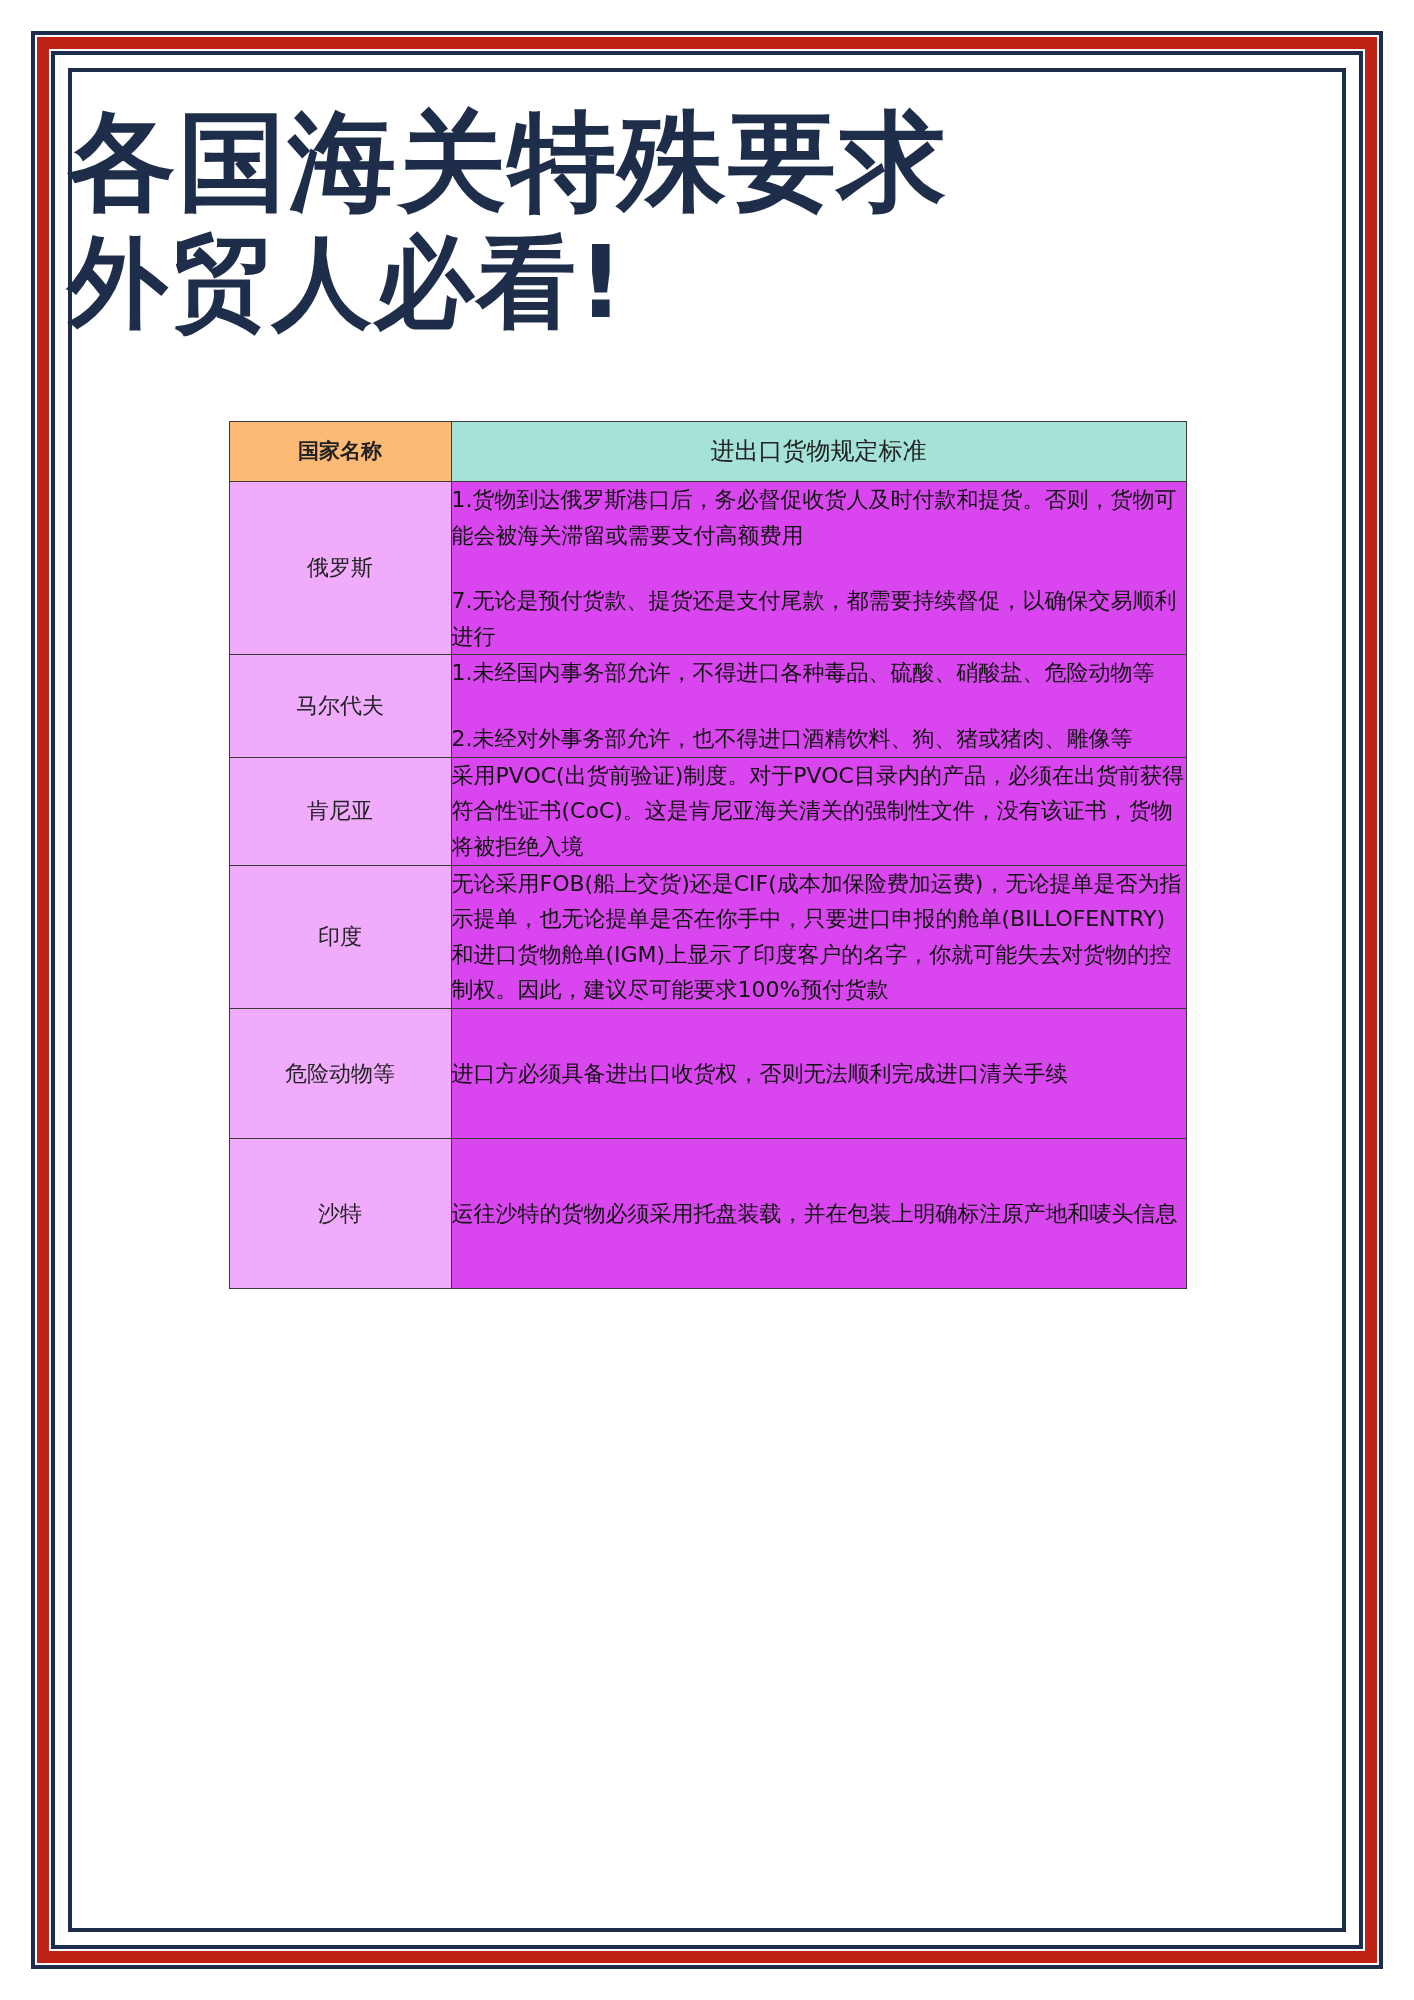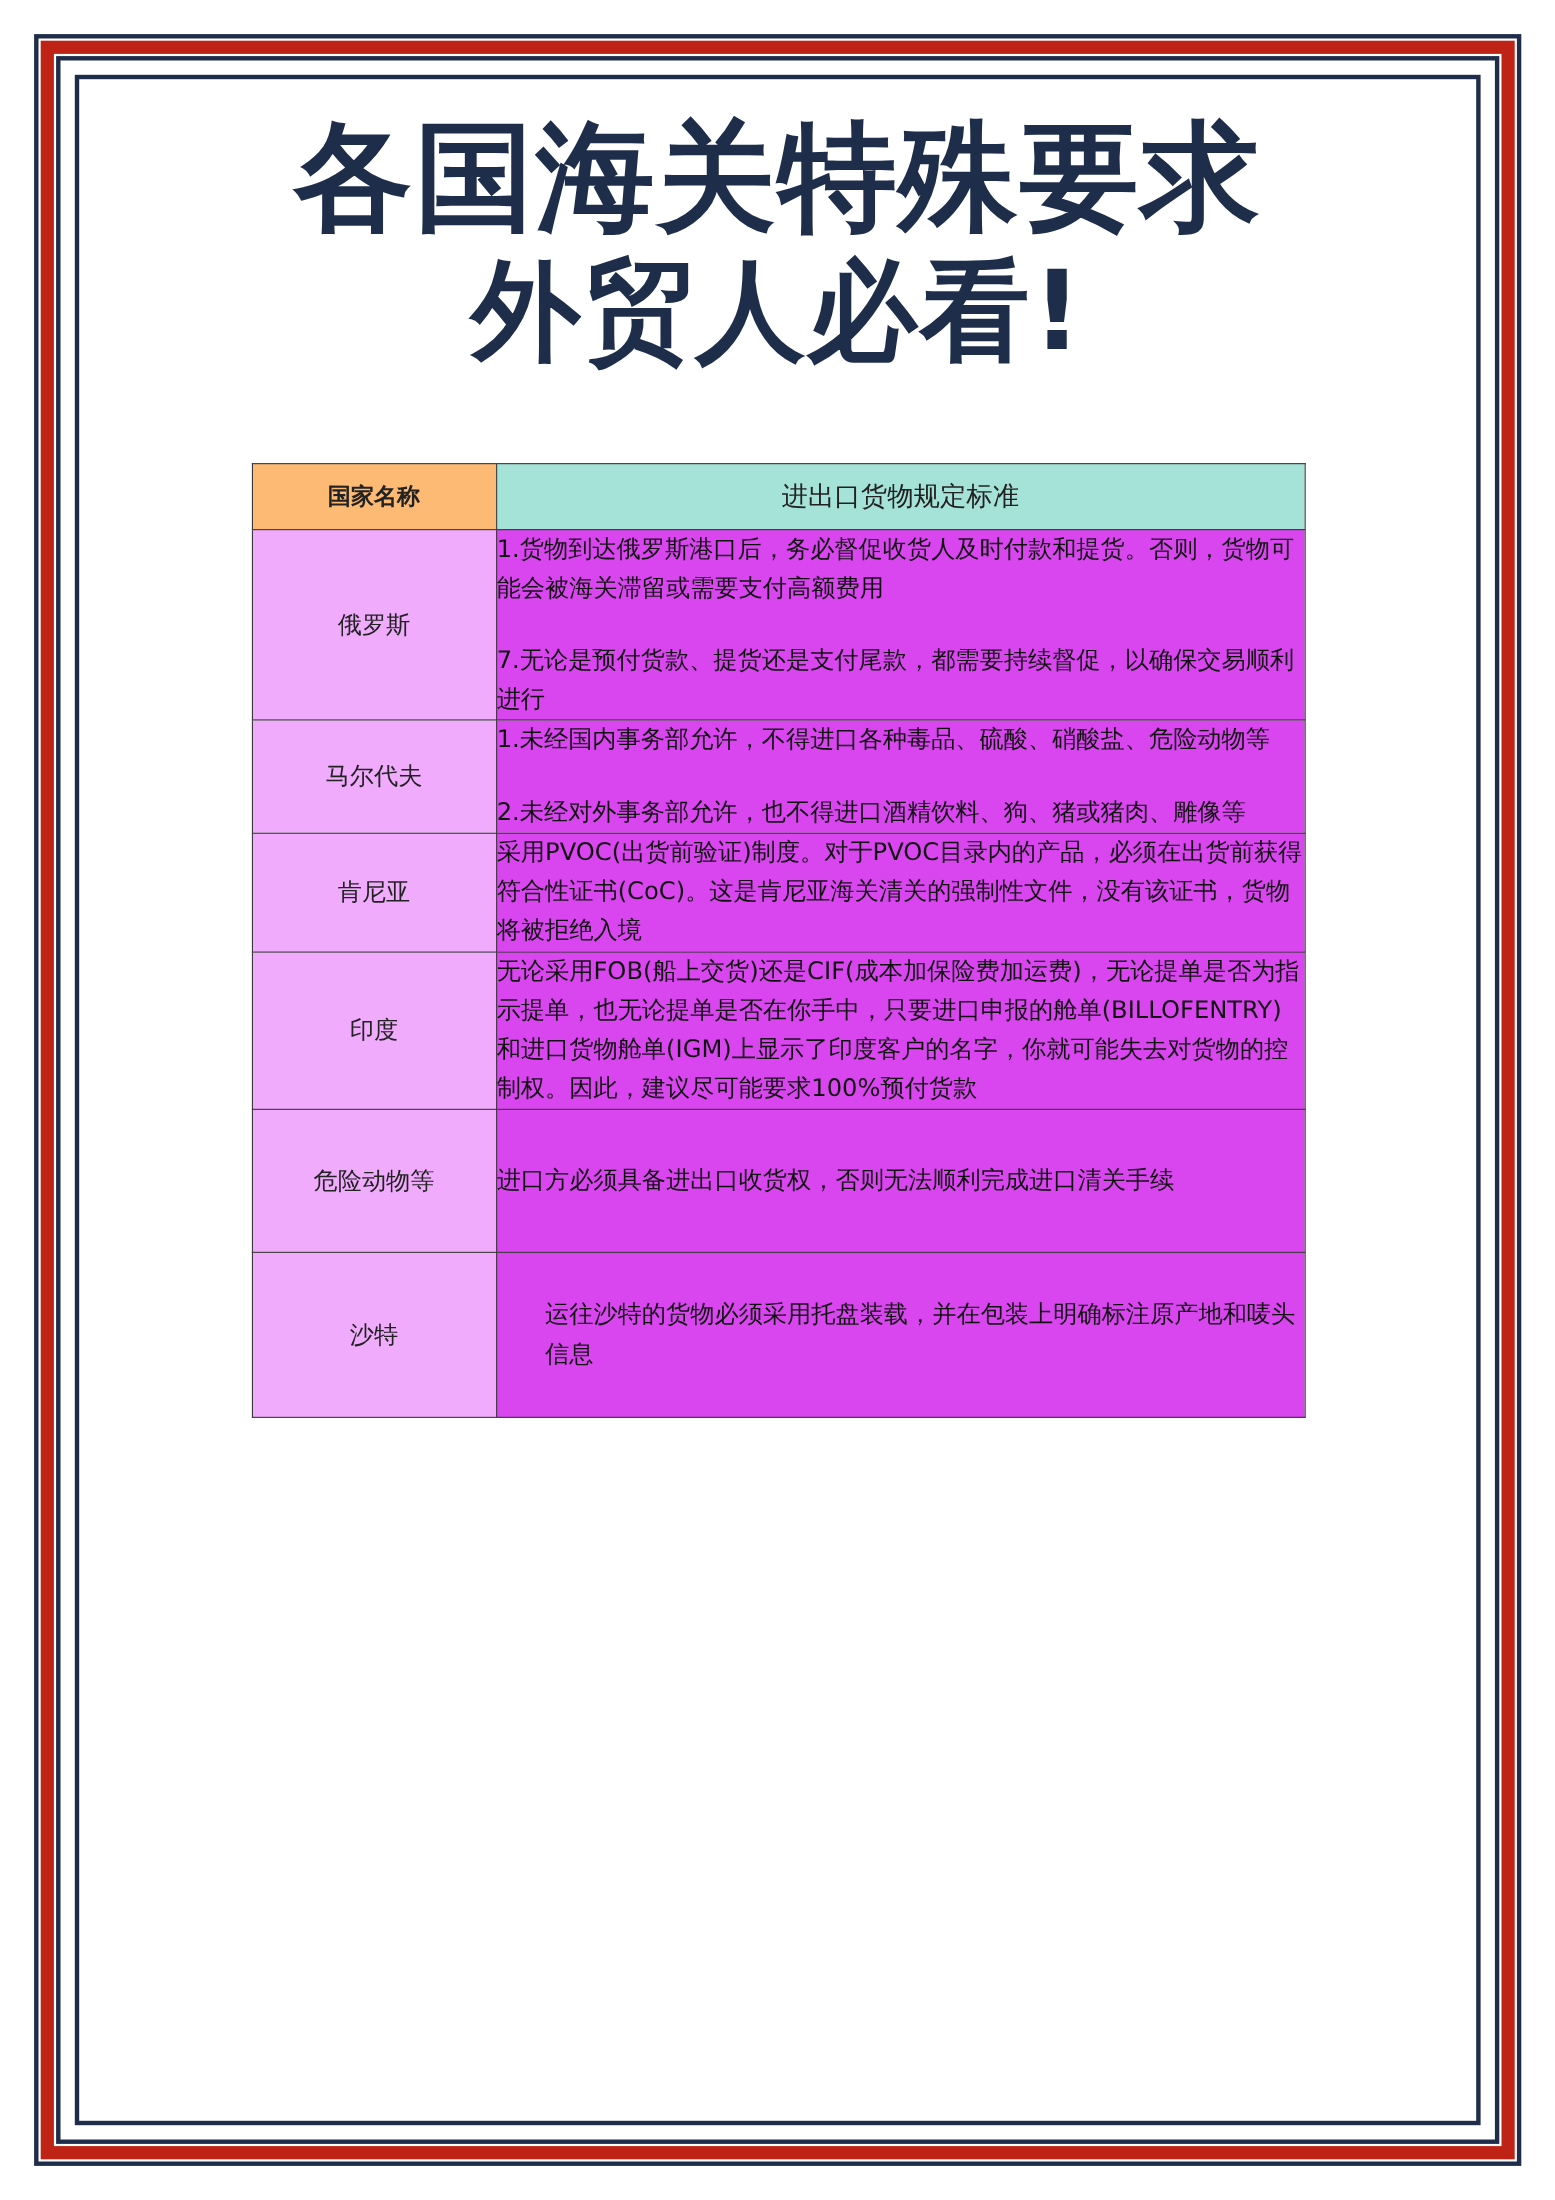--- a/index.html
+++ b/index.html
@@ -45,21 +45,20 @@
   
   .content{
     position:absolute;
     left:68px;top:68px;right:68px;bottom:68px;
     box-sizing:border-box;
     padding:0;
   }
 
   .title-block{
     padding-top:34px;
-    text-align:center;
     color:#1E2D4A;
   }
   .title-line{
     font-weight:bold;
     letter-spacing:2px;
     line-height:1.12;
     white-space:nowrap;
   }
   .title-line-1{ font-size:108px; }
   .title-line-2{ font-size:100px; margin-top:4px; }
@@ -186,21 +185,21 @@
 
           <tr>
             <td class="country">危险动物等</td>
             <td class="req" style="height:130px;">
               <p>进口方必须具备进出口收货权，否则无法顺利完成进口清关手续</p>
             </td>
           </tr>
 
           <tr>
             <td class="country">沙特</td>
-            <td class="req" style="height:150px;padding-left:44px;">
+            <td class="req" style="height:150px;">
               <p>运往沙特的货物必须采用托盘装载，并在包装上明确标注原产地和唛头信息</p>
             </td>
           </tr>
 
         </tbody>
       </table>
     </div>
 
   </div>
 </div>

